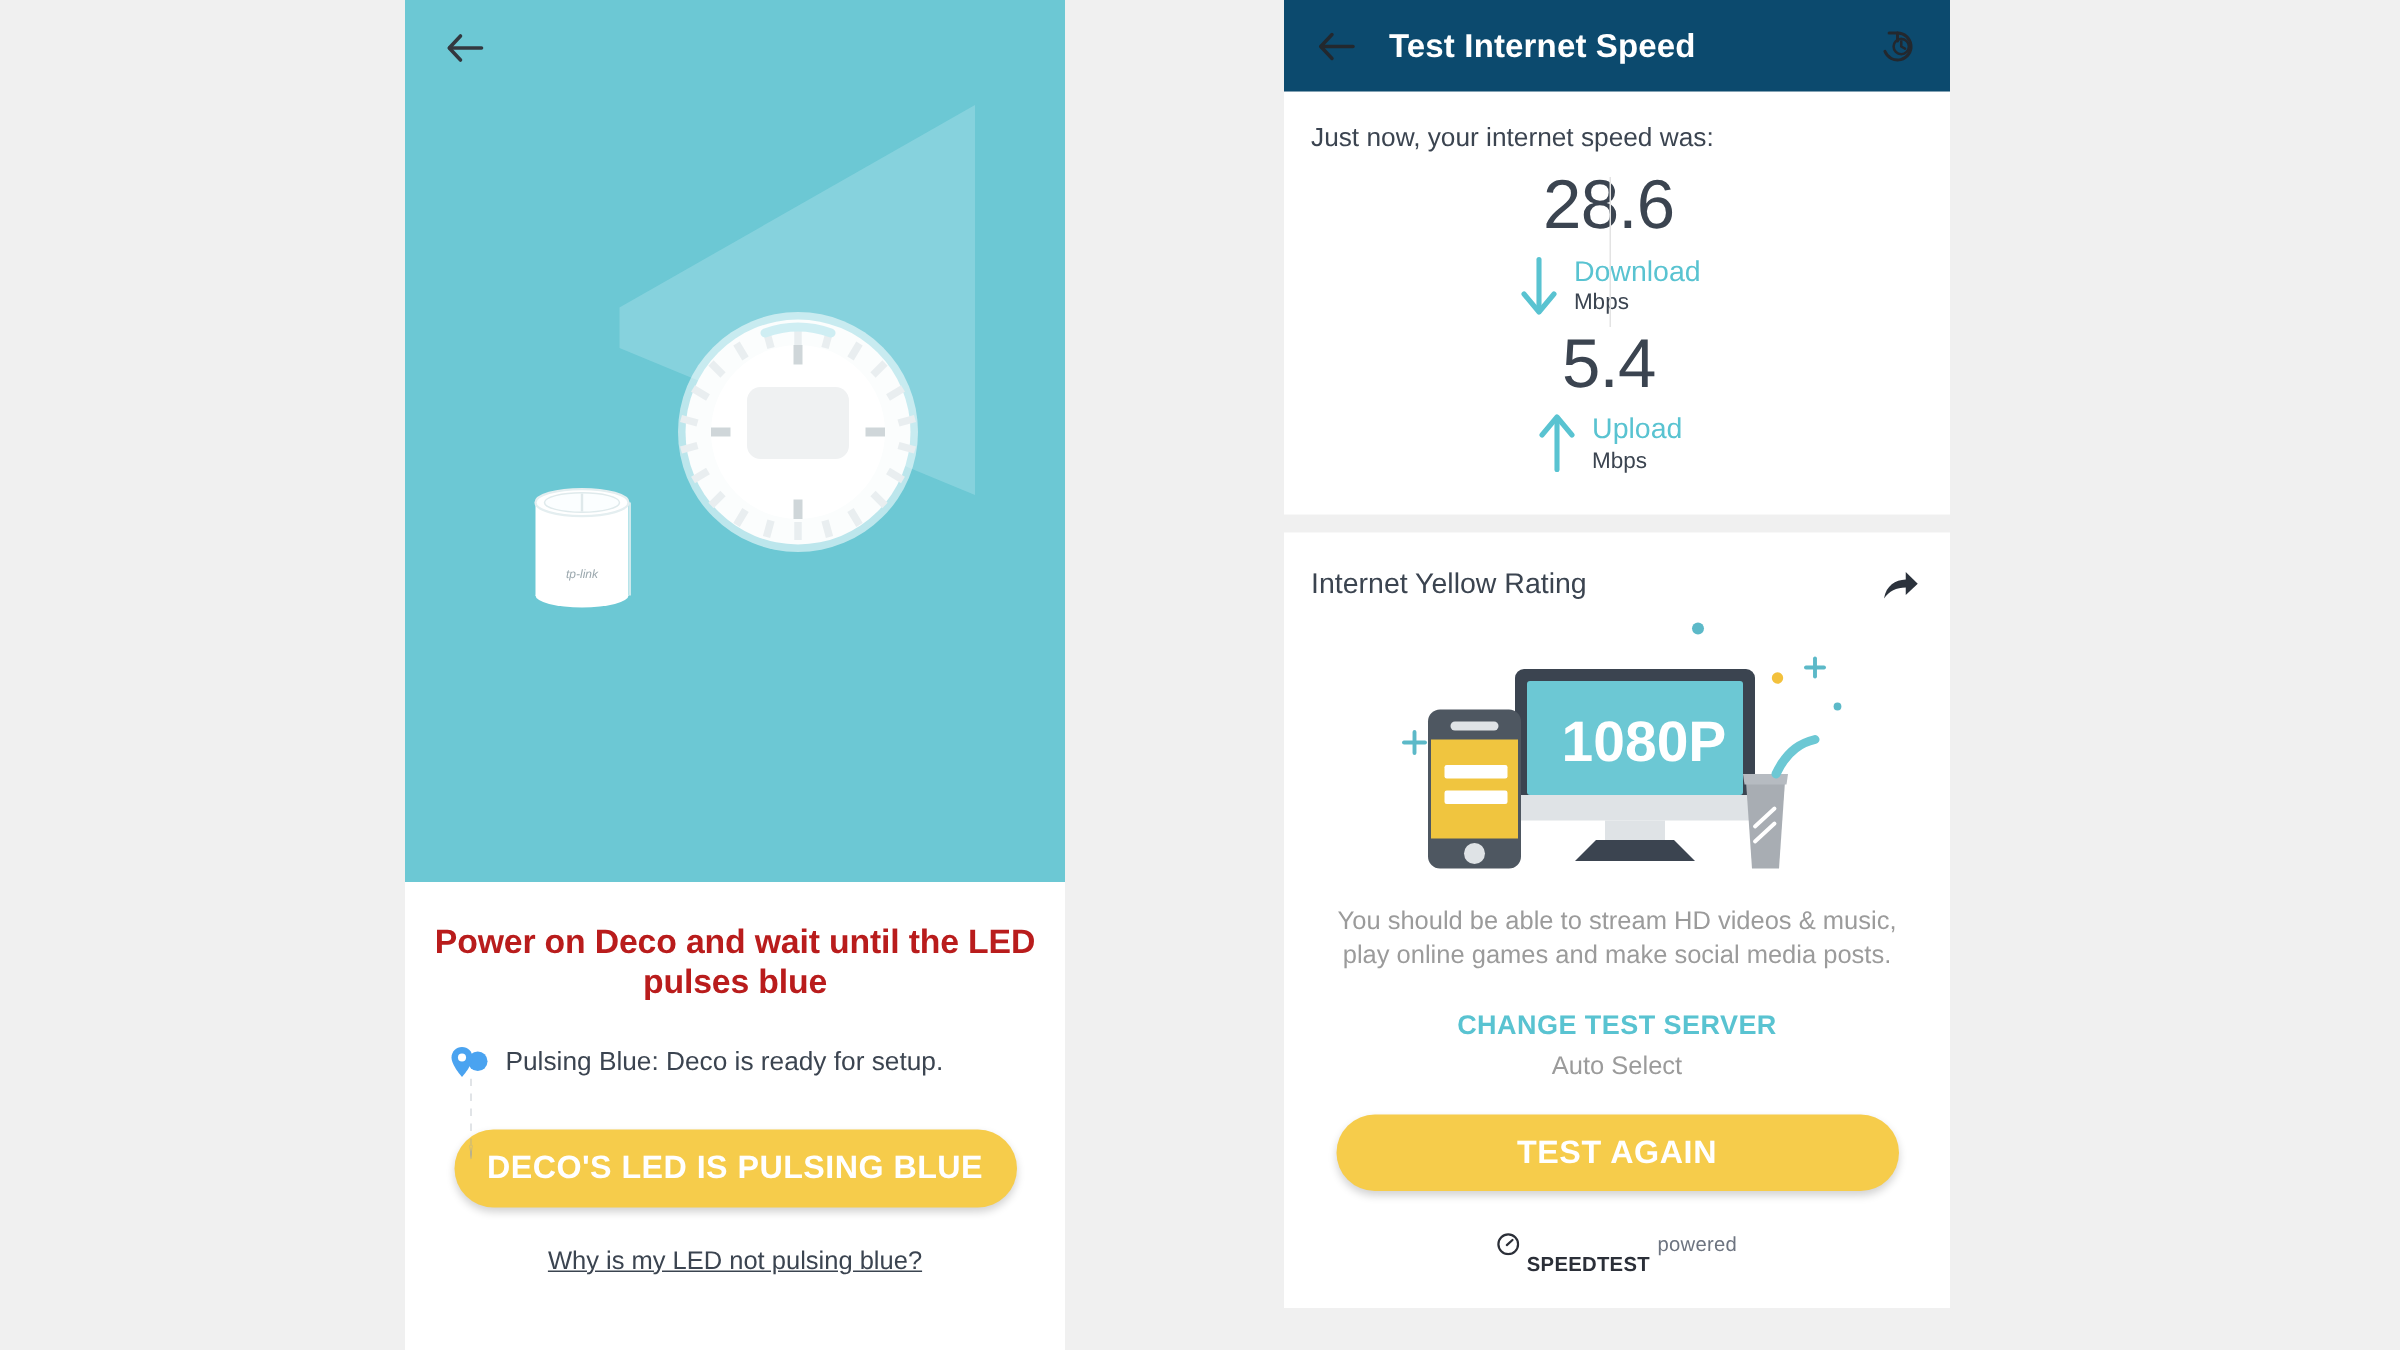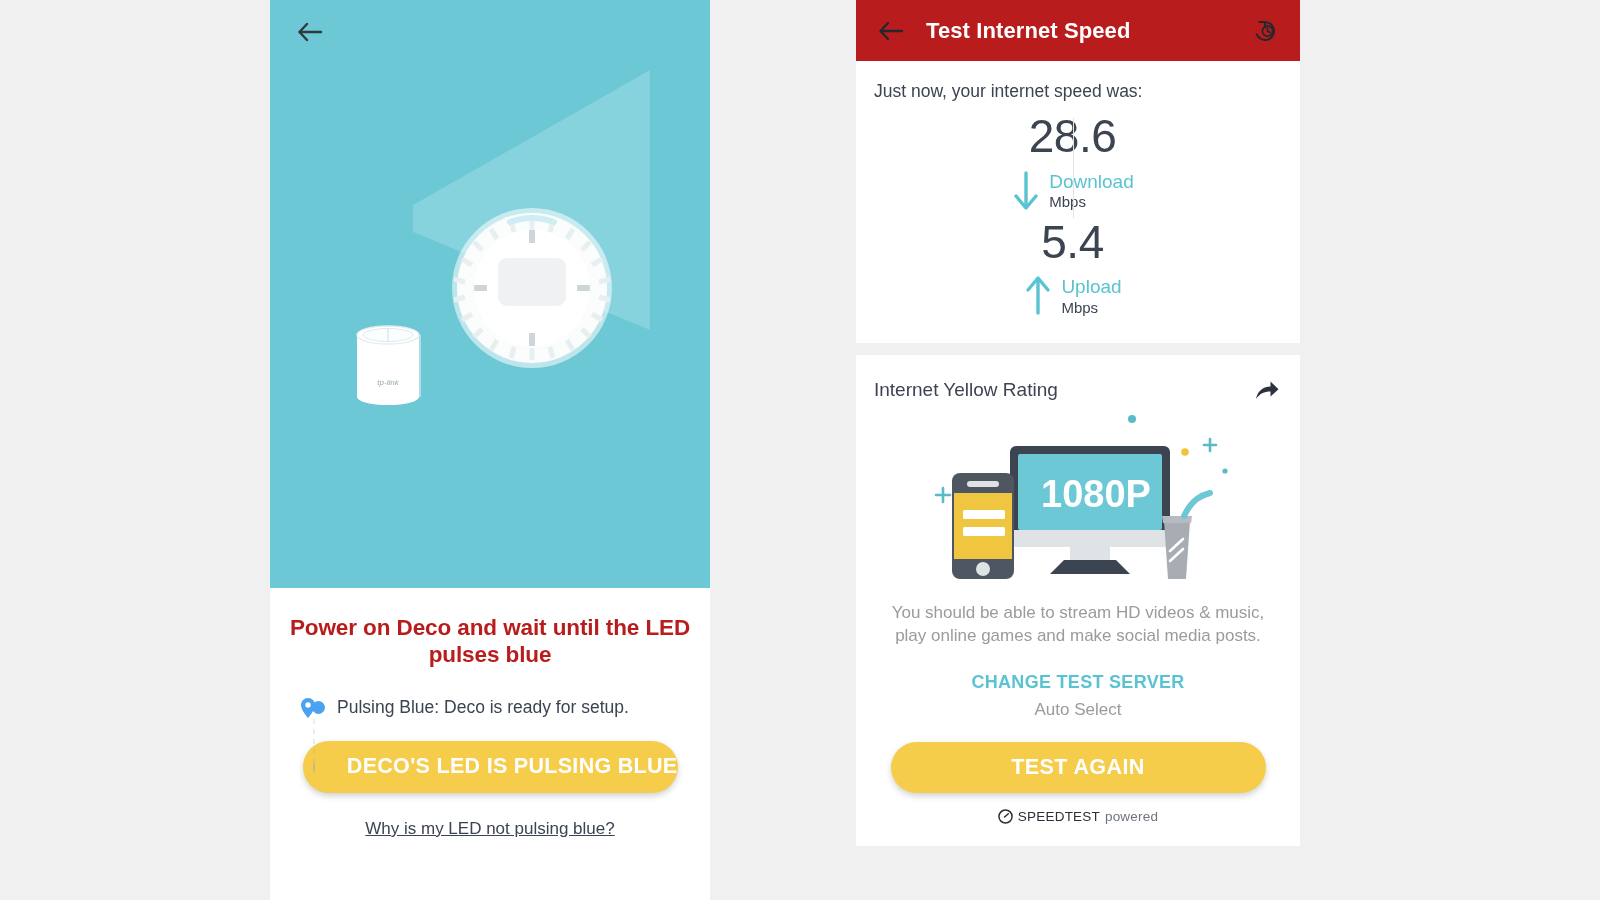--- a/index.html
+++ b/index.html
@@ -60,32 +60,31 @@
   }
   .dashed-connector {
     position: absolute;
     left: 30.5px;
     top: 28px;
     width: 2px; height: 56px;
   }
 
   .primary-btn {
     display: block;
-    margin: 16px auto 0 auto;
+    margin: 28px auto 0 auto;
     width: 375px; height: 52px;
     border: none; border-radius: 26px;
     background: #f6cc4b;
     color: #ffffff;
     font-size: 21.5px;
     font-weight: bold;
     letter-spacing: 0.3px;
     font-family: "Liberation Sans", sans-serif;
     box-shadow: 0 3px 6px rgba(0,0,0,0.18);
     cursor: pointer;
-    text-align: right;
   }
   .help-link {
     display: block;
     margin: 26px auto 0 auto;
     text-align: center;
     font-size: 17px;
     color: #3b4450;
     text-decoration: underline;
     cursor: pointer;
   }
@@ -93,21 +92,21 @@
   
   .right-phone {
     position: absolute; left: 856px; top: 0;
     width: 444px; height: 900px;
     background: #f0f0f0;
     overflow: hidden;
   }
   .app-bar {
     position: relative;
     height: 61px;
-    background: #b91c1c;
+    background: #0c4a6e;
     display: flex; align-items: center;
     padding: 0 18px;
   }
   .app-bar .back { width: 34px; height: 34px; display:flex; align-items:center; justify-content:center; cursor: pointer; }
   .app-bar .title {
     margin-left: 18px;
     color: #ffffff;
     font-size: 22px;
     font-weight: bold;
     letter-spacing: 0.1px;
@@ -169,21 +168,21 @@
     background: #f6cc4b;
     color: #ffffff;
     font-size: 21.5px; font-weight: bold;
     letter-spacing: 0.4px;
     font-family: "Liberation Sans", sans-serif;
     box-shadow: 0 3px 6px rgba(0,0,0,0.18);
     cursor: pointer;
   }
   .powered { margin-top: 16px; display: flex; align-items: center; justify-content: center; gap: 5px; }
   .powered .st-mark { width: 15px; height: 15px; }
-  .powered .st-bold { font-size: 13.5px; font-weight: normal; color: #2b2f38; letter-spacing: 0.2px; }
+  .powered .st-bold { font-size: 13.5px; font-weight: bold; color: #2b2f38; letter-spacing: 0.2px; margin-top: 25px; }
   .powered .st-light { font-size: 13.5px; color: #6d7480; letter-spacing: 0.2px; }
 </style>
 </head>
 <body>
 
 <div class="stage">
 
   <div class="left-phone">
 
     <div class="hero">

